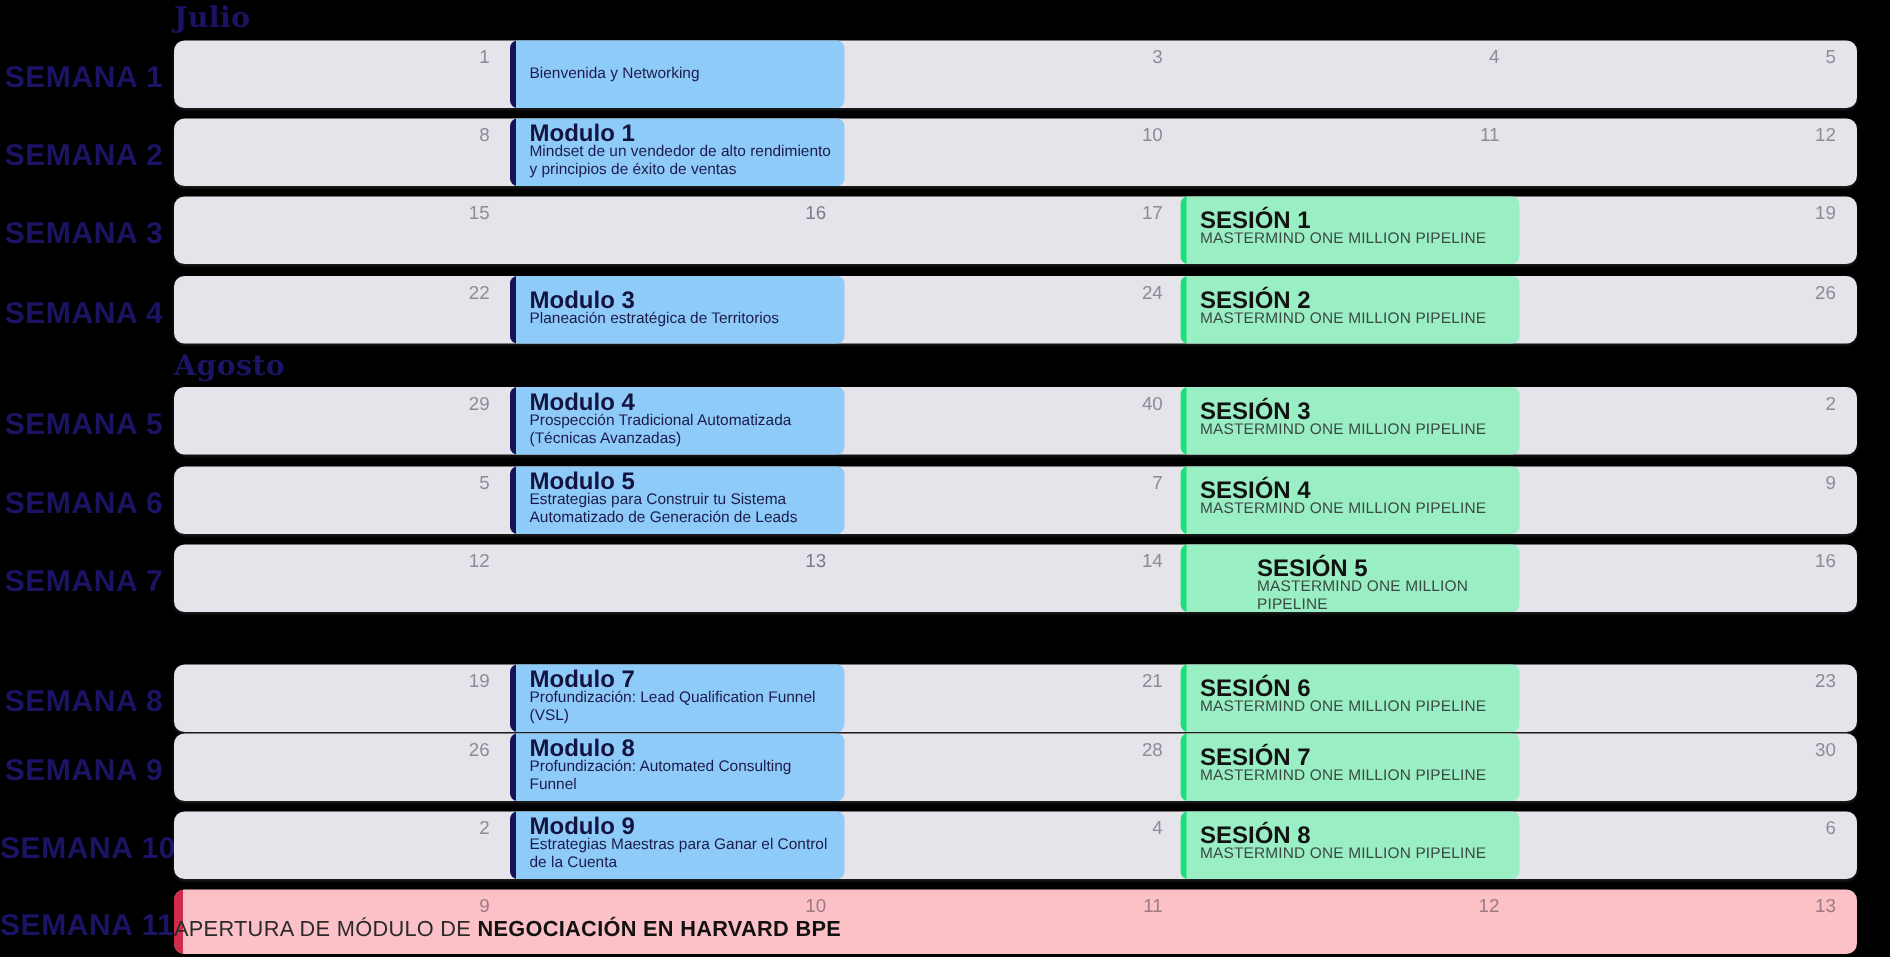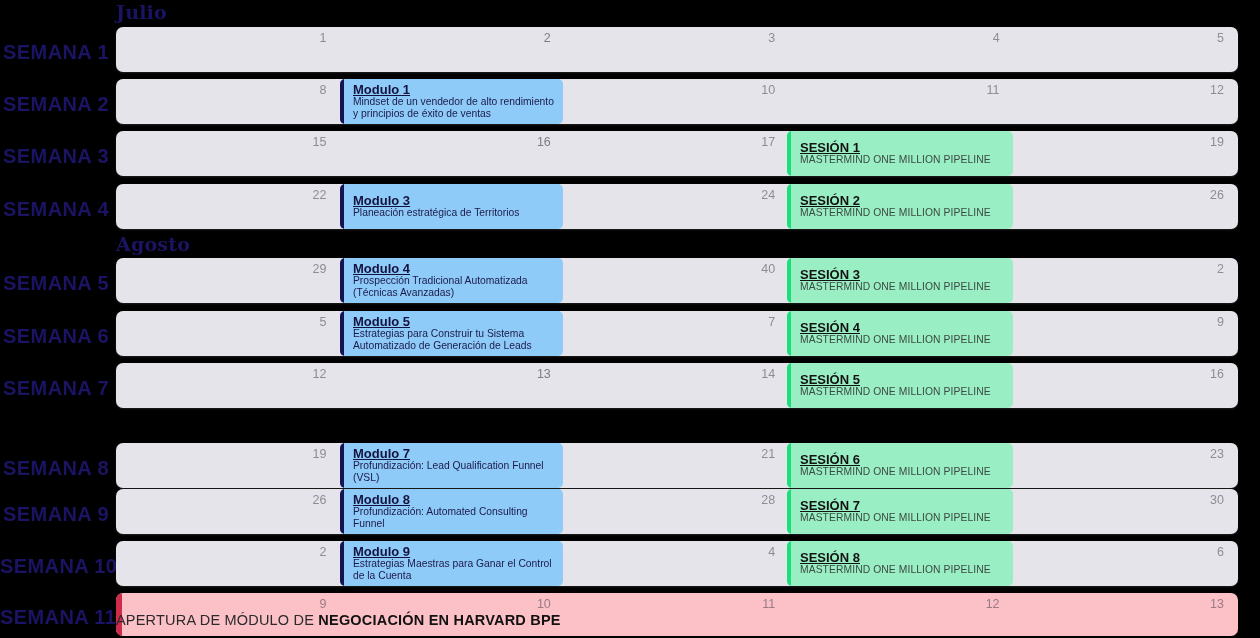--- a/index.html
+++ b/index.html
@@ -93,25 +93,24 @@
     width: 4px;
   }
 
   .event .etext {
     position: absolute;
     left: 13px;
     right: 6px;
   }
 
   .event .etitle {
-    font-size: 13px;
+    font-size: 16px;
     font-weight: bold;
     line-height: 13px;
     white-space: nowrap;
-    text-decoration: underline;
   }
 
   .event .edesc {
     font-size: 10.3px;
     line-height: 11.6px;
   }
 
   
   .event.blue { background: #8ecbf8; }
   .event.blue .bar { background: #161354; }
@@ -158,20 +157,26 @@
     <div class="month-label" style="top: 234px;">Agosto</div>
     <div class="month-label" style="top: 461px;">Septiembre</div>
     <div class="week-row" style="top: 27px; height: 45px;">
       <div class="week-label" style="top: 13.5px;">SEMANA 1</div>
       <div class="week-strip" style="height: 45px;">
         <div class="day-num" style="left: 0px; width: 210.4px;">1</div>
         <div class="day-num on-card" style="left: 224.4px; width: 210.4px;">2</div>
         <div class="day-num" style="left: 448.8px; width: 210.4px;">3</div>
         <div class="day-num" style="left: 673.2px; width: 210.4px;">4</div>
         <div class="day-num" style="left: 897.6px; width: 210.4px;">5</div>
+        <div class="event blue" style="left: 224px; width: 223px; height: 45px;">
+          <div class="bar"></div>
+          <div class="etext" style="top: 16.7px;">
+            <div class="edesc">Bienvenida y Networking</div>
+          </div>
+        </div>
       </div>
     </div>
     <div class="week-row" style="top: 79px; height: 45px;">
       <div class="week-label" style="top: 13.5px;">SEMANA 2</div>
       <div class="week-strip" style="height: 45px;">
         <div class="day-num" style="left: 0px; width: 210.4px;">8</div>
         <div class="day-num on-card" style="left: 224.4px; width: 210.4px;">9</div>
         <div class="day-num" style="left: 448.8px; width: 210.4px;">10</div>
         <div class="day-num" style="left: 673.2px; width: 210.4px;">11</div>
         <div class="day-num" style="left: 897.6px; width: 210.4px;">12</div>
@@ -276,21 +281,21 @@
     <div class="week-row" style="top: 363px; height: 45px;">
       <div class="week-label" style="top: 13.5px;">SEMANA 7</div>
       <div class="week-strip" style="height: 45px;">
         <div class="day-num" style="left: 0px; width: 210.4px;">12</div>
         <div class="day-num on-card" style="left: 224.4px; width: 210.4px;">13</div>
         <div class="day-num" style="left: 448.8px; width: 210.4px;">14</div>
         <div class="day-num on-green" style="left: 673.2px; width: 210.4px;">15</div>
         <div class="day-num" style="left: 897.6px; width: 210.4px;">16</div>
         <div class="event green" style="left: 671px; width: 226px; height: 45px;">
           <div class="bar"></div>
-          <div class="etext" style="top: 10.2px;">
+          <div class="etext" style="top: 10.2px; margin-left: 38px;">
             <div class="etitle">SESIÓN 5</div>
             <div class="edesc">MASTERMIND ONE MILLION PIPELINE</div>
           </div>
         </div>
       </div>
     </div>
     <div class="week-row" style="top: 415px; height: 45px; margin-top: 28px;">
       <div class="week-label" style="top: 13.5px;">SEMANA 8</div>
       <div class="week-strip" style="height: 45px;">
         <div class="day-num" style="left: 0px; width: 210.4px;">19</div>

